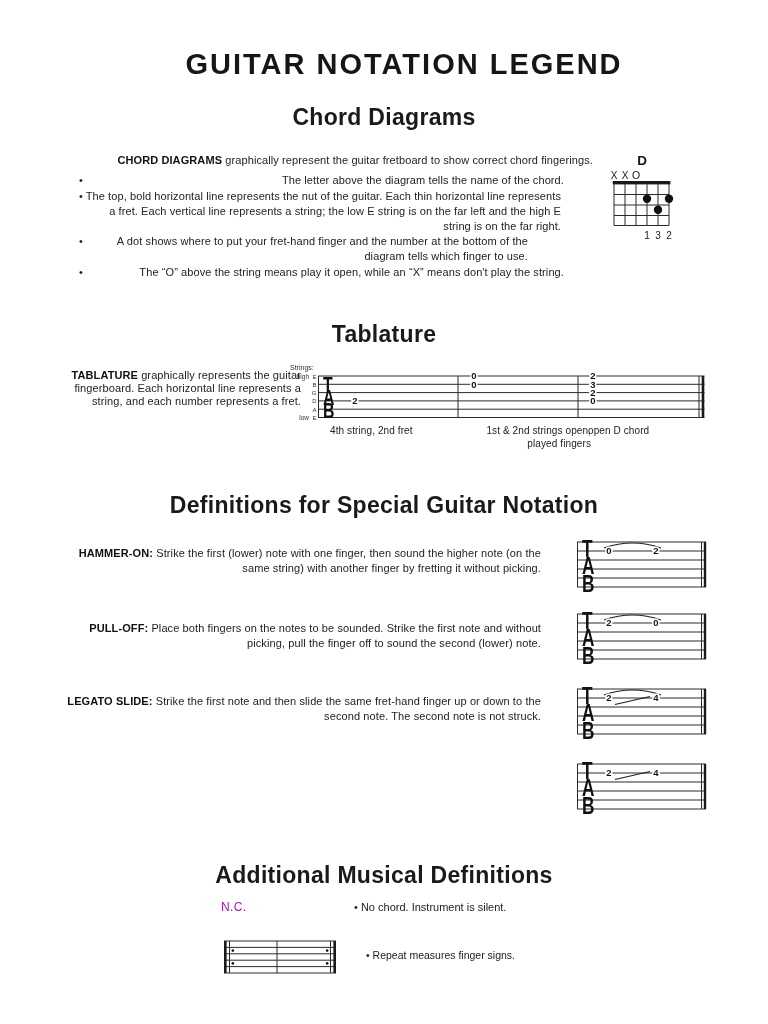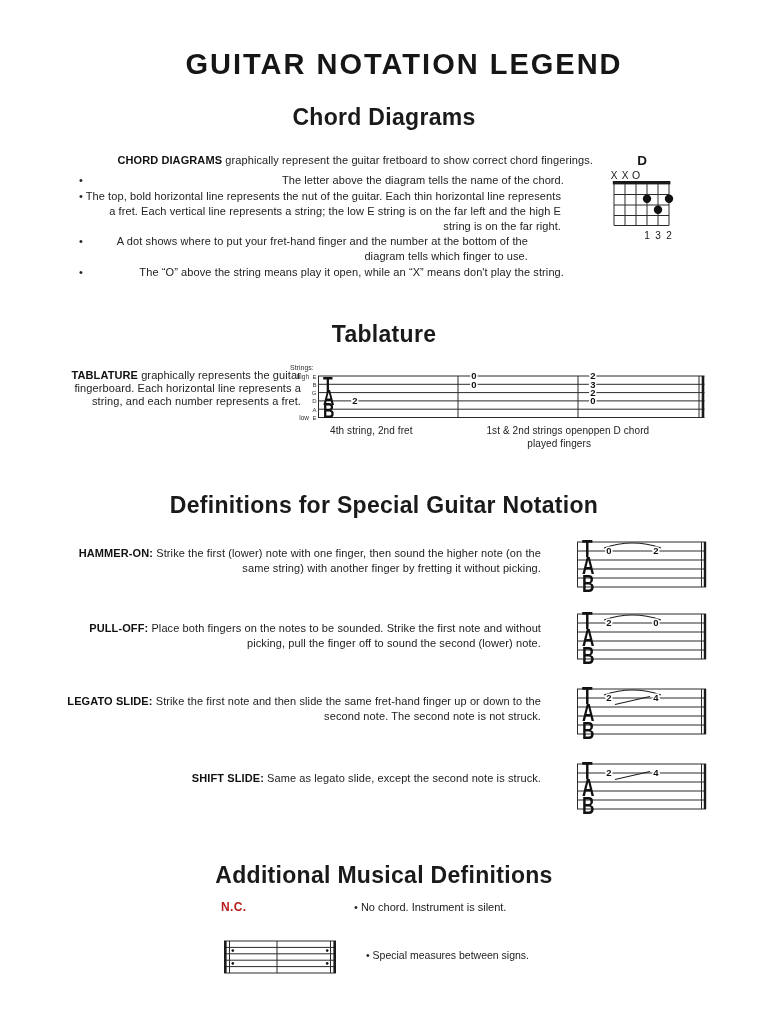--- a/index.html
+++ b/index.html
@@ -220,23 +220,20 @@
       <text class="tab-letter" font-size="24" x="0" y="19">T</text>
       <text class="tab-letter" font-size="24" x="0" y="36.5">A</text>
       <text class="tab-letter" font-size="24" x="0" y="54">B</text>
     </g>
     <path class="slur" d="M 31 10 Q 59.5 0 88 10"></path>
     <line class="slide" x1="42" y1="19.5" x2="77" y2="11.5"></line>
     <text class="num" x="36" y="16.4">2</text>
     <text class="num" x="83" y="16.4">4</text>
   </svg>
 
-  <div class="abs body-text" style="left:63px;top:771px;width:478px;line-height:14.5px">
-    <span class="b">SHIFT SLIDE:</span><span> Same as legato slide, except the second note is struck.</span>
-  </div>
   <svg style="left:573px;top:760px" width="140" height="58" viewBox="0 0 140 58">
     <g>
       <line class="staff-line" x1="4" y1="4" x2="133" y2="4"></line>
       <line class="staff-line" x1="4" y1="13" x2="133" y2="13"></line>
       <line class="staff-line" x1="4" y1="22" x2="133" y2="22"></line>
       <line class="staff-line" x1="4" y1="31" x2="133" y2="31"></line>
       <line class="staff-line" x1="4" y1="40" x2="133" y2="40"></line>
       <line class="staff-line" x1="4" y1="49" x2="133" y2="49"></line>
     </g>
     <line class="barline" x1="4.5" y1="4" x2="4.5" y2="49"></line>
@@ -247,21 +244,21 @@
       <text class="tab-letter" font-size="24" x="0" y="36.5">A</text>
       <text class="tab-letter" font-size="24" x="0" y="54">B</text>
     </g>
     <line class="slide" x1="42" y1="19.5" x2="77" y2="11.5"></line>
     <text class="num" x="36" y="16.4">2</text>
     <text class="num" x="83" y="16.4">4</text>
   </svg>
 
   <h2 class="sec-heading" style="top:862px">Additional Musical Definitions</h2>
 
-  <div class="abs" style="left:221px;top:900px;font-size:12px;font-weight:700;letter-spacing:0.4px;color:#b91c1c">N.C.</div>
+  <div class="abs" style="left:221px;top:900px;font-size:12px;font-weight:400;letter-spacing:0.4px;color:#a21caf">N.C.</div>
   <div class="abs" style="left:354px;top:901px;font-size:11px;color:#222">
     <span>•</span>
     <span>No chord. Instrument is silent.</span>
   </div>
 
   <svg style="left:222px;top:939px" width="116" height="37" viewBox="0 0 116 37">
     <g>
       <line class="staff-line" x1="2" y1="2" x2="114" y2="2"></line>
       <line class="staff-line" x1="2" y1="8.4" x2="114" y2="8.4"></line>
       <line class="staff-line" x1="2" y1="14.8" x2="114" y2="14.8"></line>
@@ -279,16 +276,16 @@
     <g fill="#111">
       <circle cx="105.2" cy="11.6" r="1.3"></circle>
       <circle cx="105.2" cy="24.4" r="1.3"></circle>
     </g>
     <line class="barline" x1="108.5" y1="2" x2="108.5" y2="34"></line>
     <rect class="thickbar" x="111.4" y="2" width="2.6" height="32"></rect>
   </svg>
 
   <div class="abs" style="left:366px;top:949px;font-size:10.5px;color:#222">
     <span>•</span>
-    <span>Special measures between signs.</span>
+    <span>Repeat measures finger signs.</span>
   </div>
 
 </div>
 
 </body></html>

